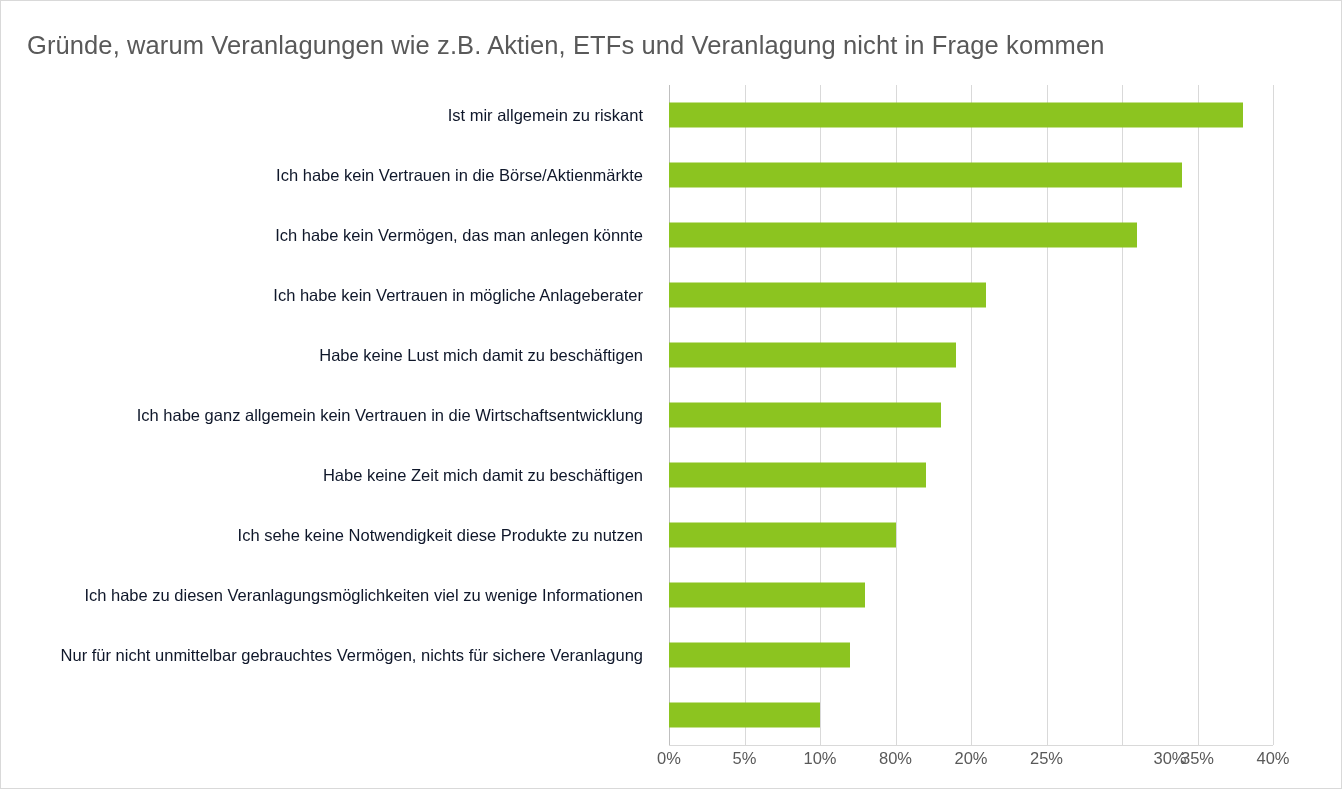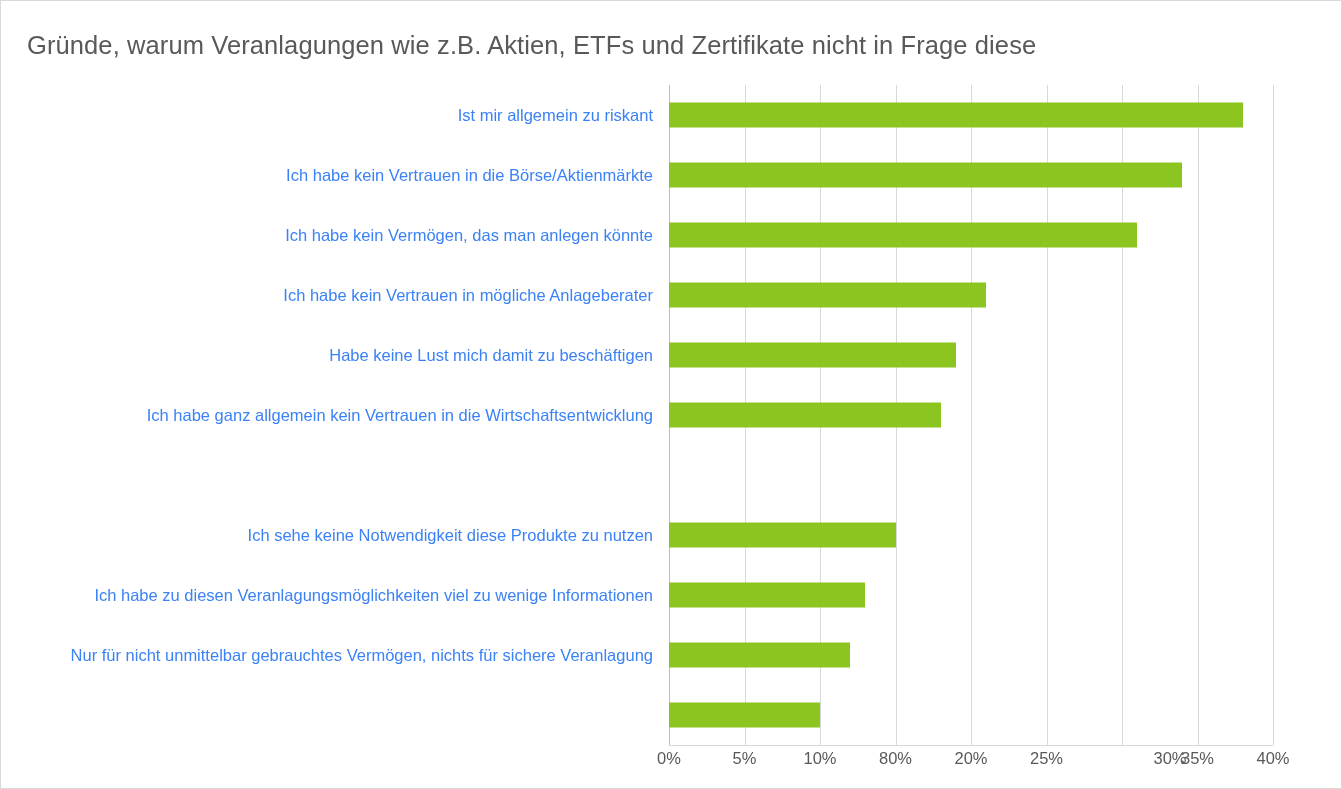--- a/index.html
+++ b/index.html
@@ -66,24 +66,24 @@
     top: 50%;
     transform: translateY(-50%);
     height: 25px;
     background: #8cc420;
   }
   .cat-label {
     position: absolute;
     right: 100%;
     top: 50%;
     transform: translateY(-50%);
-    margin-right: 16px;
+    margin-right: 26px;
     white-space: nowrap;
     font-size: 16.5px;
-    color: #3b82f6;
+    color: #0f172a;
     text-align: right;
   }
   #x-axis-labels {
     position: absolute;
     left: 668px;
     top: 748px;
     width: 604px;
     height: 28px;
   }
   .x-tick {
@@ -101,21 +101,21 @@
     width: 604px;
     height: 1px;
     background: #d9d9d9;
   }
 </style>
 </head>
 <body>
 
 <div id="chart-frame">
 
-  <div id="chart-title">Gründe, warum Veranlagungen wie z.B. Aktien, ETFs und Zertifikate nicht in Frage diese</div>
+  <div id="chart-title">Gründe, warum Veranlagungen wie z.B. Aktien, ETFs und Veranlagung nicht in Frage kommen</div>
 
   <div id="plot-area">
     <div id="gridlines">
         <div class="gridline axis0" style="left: 0px;"></div>
         <div class="gridline" style="left: 75.5px;"></div>
         <div class="gridline" style="left: 151px;"></div>
         <div class="gridline" style="left: 226.5px;"></div>
         <div class="gridline" style="left: 302px;"></div>
         <div class="gridline" style="left: 377.5px;"></div>
         <div class="gridline" style="left: 453px;"></div>
@@ -140,20 +140,24 @@
           <div class="bar" title="21%" style="width: 317.1px; background: rgb(140, 196, 32);"></div>
         </div>
         <div class="bar-row" style="top: 240px; height: 60px;">
           <div class="cat-label">Habe keine Lust mich damit zu beschäftigen</div>
           <div class="bar" title="19%" style="width: 286.9px; background: rgb(140, 196, 32);"></div>
         </div>
         <div class="bar-row" style="top: 300px; height: 60px;">
           <div class="cat-label">Ich habe ganz allgemein kein Vertrauen in die Wirtschaftsentwicklung</div>
           <div class="bar" title="18%" style="width: 271.8px; background: rgb(140, 196, 32);"></div>
         </div>
+        <div class="bar-row" style="top: 360px; height: 60px;">
+          <div class="cat-label">Habe keine Zeit mich damit zu beschäftigen</div>
+          <div class="bar" title="17%" style="width: 256.7px; background: rgb(140, 196, 32);"></div>
+        </div>
         <div class="bar-row" style="top: 420px; height: 60px;">
           <div class="cat-label">Ich sehe keine Notwendigkeit diese Produkte zu nutzen</div>
           <div class="bar" title="15%" style="width: 226.5px; background: rgb(140, 196, 32);"></div>
         </div>
         <div class="bar-row" style="top: 480px; height: 60px;">
           <div class="cat-label">Ich habe zu diesen Veranlagungsmöglichkeiten viel zu wenige Informationen</div>
           <div class="bar" title="13%" style="width: 196.3px; background: rgb(140, 196, 32);"></div>
         </div>
         <div class="bar-row" style="top: 540px; height: 60px;">
           <div class="cat-label">Nur für nicht unmittelbar gebrauchtes Vermögen,  nichts für sichere Veranlagung</div>

